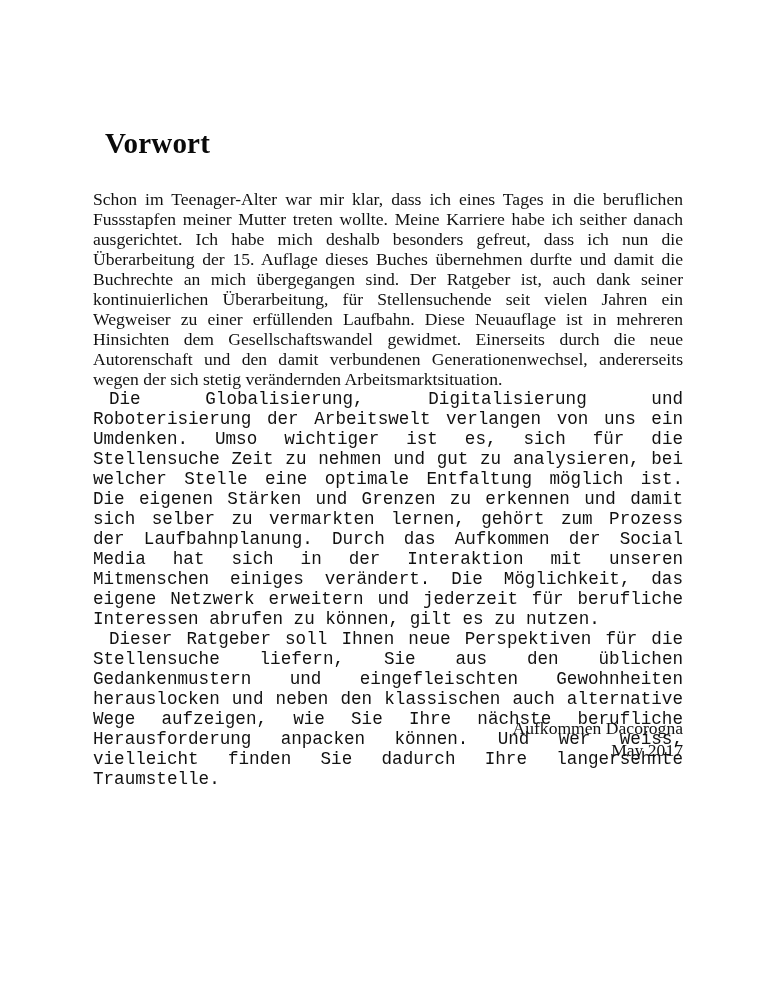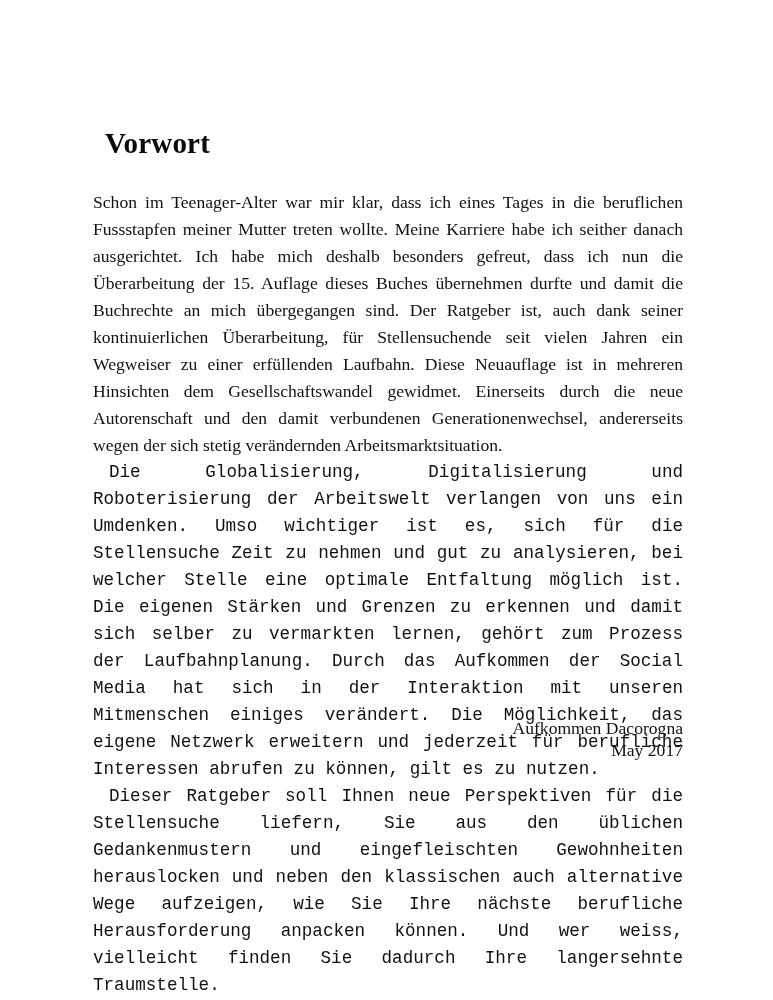--- a/index.html
+++ b/index.html
@@ -35,21 +35,21 @@
     }
     .body-text {
       position: absolute;
       top: 189px;
       left: 0;
       width: 590px;
     }
     p.para {
       margin: 0;
       font-size: 17.6px;
-      line-height: 27px;
+      line-height: 20px;
       text-align: justify;
       hyphens: none;
     }
     p.para.indent {
       text-indent: 16px;
       font-family: Liberation Mono, monospace;
     }
     .signature {
       position: absolute;
       top: 717px;

